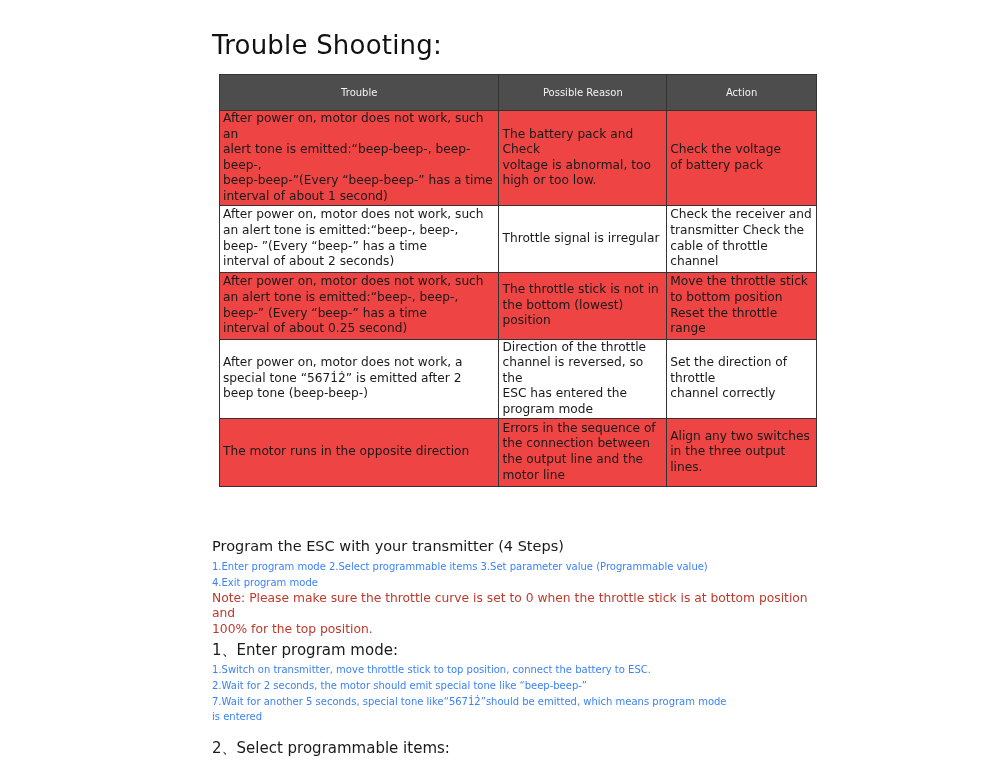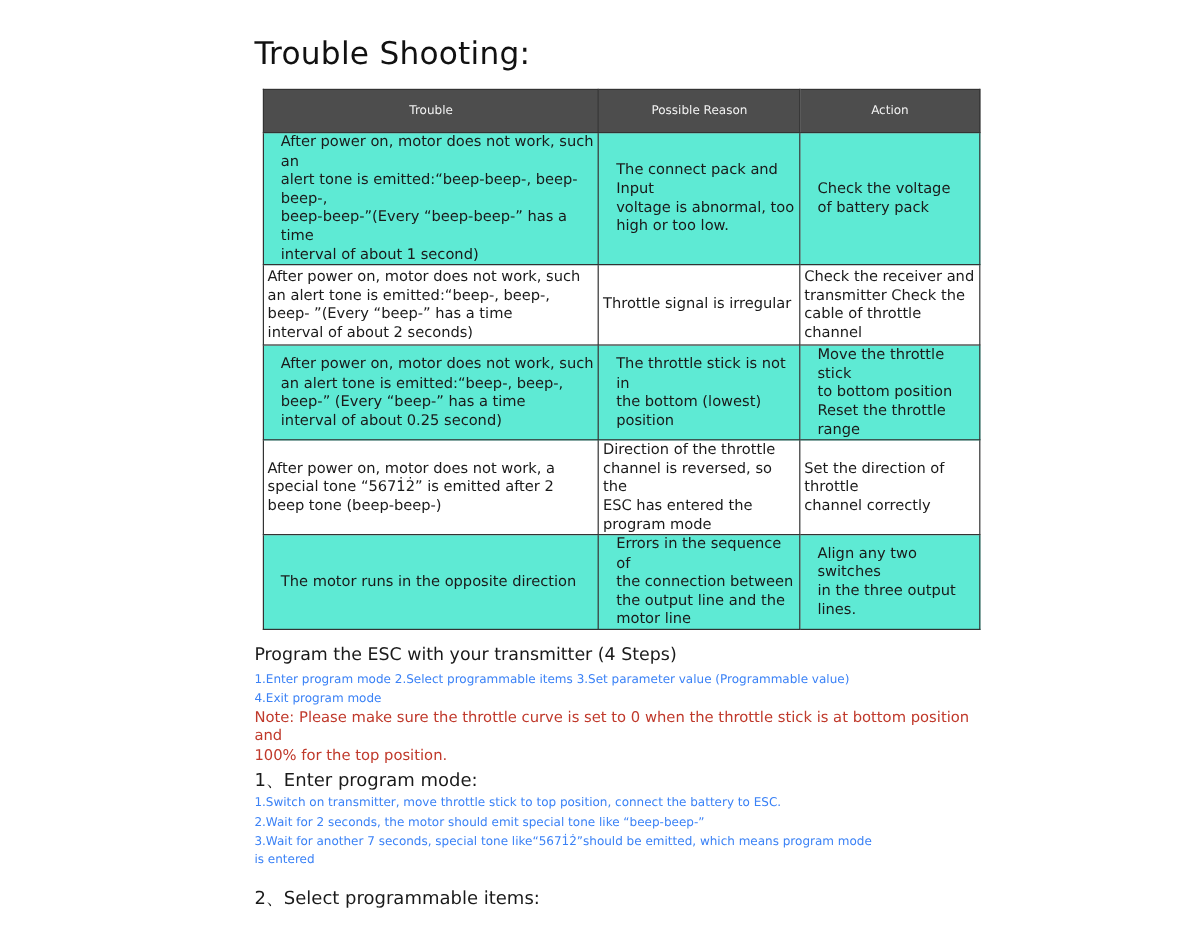--- a/index.html
+++ b/index.html
@@ -19,21 +19,21 @@
   }
   table.ts th {
     background: #4d4d4d; color: #f2f2f2; font-weight: normal;
     font-size: 10px; height: 35px; padding: 0;
     border: 1px solid #333; text-align: center;
   }
   table.ts td {
     border: 1px solid #333; vertical-align: middle; padding: 0 3px;
     color: #1a1a1a;
   }
-  table.ts tr.alt td { background: #5eead4; padding-left: 14px; }
+  table.ts tr.alt td { background: #ef4444; }
   table.ts col.c1 { width: 280px; }
   table.ts col.c2 { width: 168px; }
   table.ts col.c3 { width: 150px; }
   .pre { white-space: pre-line; }
   .sec { position: absolute; left: 212px; width: 620px; }
   .h2 { font-size: 14.5px; color: #1a1a1a; }
   .h3 { font-size: 15px; color: #1a1a1a; }
   .p { font-size: 10px; line-height: 15.8px; color: #3b82f6; }
   .note { color: #c0392b; font-size: 12.3px; line-height: 15.8px; }
 </style>
@@ -54,21 +54,21 @@
       <th>Possible Reason</th>
       <th>Action</th>
     </tr>
   </thead>
   <tbody>
     <tr class="alt" style="height:67px">
       <td class="pre">After power on, motor does not work, such an
 alert tone is emitted:“beep-beep-, beep-beep-,
 beep-beep-”(Every “beep-beep-” has a time
 interval of about 1 second)</td>
-      <td class="pre">The connect pack and Input
+      <td class="pre">The battery pack and Check
 voltage is abnormal, too
 high or too low.</td>
       <td class="pre">Check the voltage
 of battery pack</td>
     </tr>
     <tr style="height:67px">
       <td class="pre">After power on, motor does not work, such
 an alert tone is emitted:“beep-, beep-,
 beep- ”(Every “beep-” has a time
 interval of about 2 seconds)</td>
@@ -120,19 +120,19 @@
   <div class="p" style="margin-top:5px">1.Enter program mode  2.Select programmable items  3.Set parameter value (Programmable value)</div>
   <div class="p pre"> 4.Exit program mode</div>
   <div class="note pre">Note:  Please make sure the throttle curve is set to 0 when the throttle stick is at bottom position and
 100% for the top position.</div>
 </div>
 
 <div class="sec" style="top:641px">
   <div class="h3">1、Enter program mode:</div>
   <div class="p" style="margin-top:2px">1.Switch on transmitter, move throttle stick to top position, connect the battery to ESC.</div>
   <div class="p">2.Wait for 2 seconds, the motor should emit special tone like “beep-beep-”</div>
-  <div class="p pre">3.Wait for another 7 seconds, special tone like“5671̇2̇”should be emitted, which means program mode
+  <div class="p pre">7.Wait for another 5 seconds, special tone like“5671̇2̇”should be emitted, which means program mode
    is entered</div>
 </div>
 
 <div class="sec" style="top:739px">
   <div class="h3">2、Select programmable items:</div>
 </div>
 
 </body></html>

